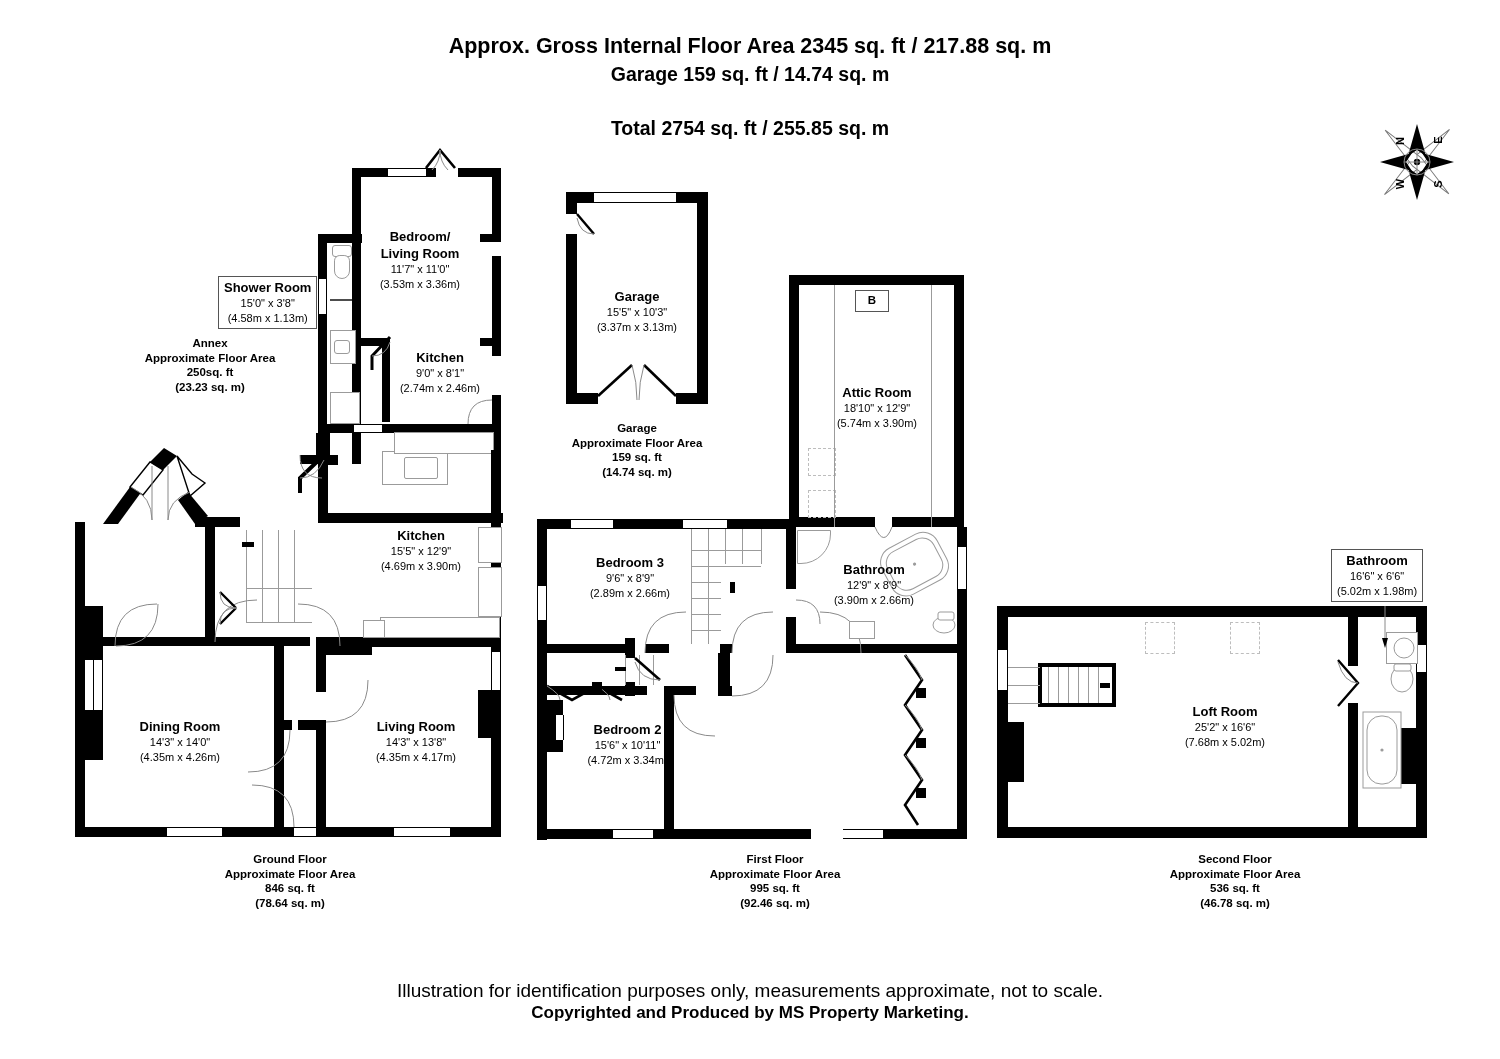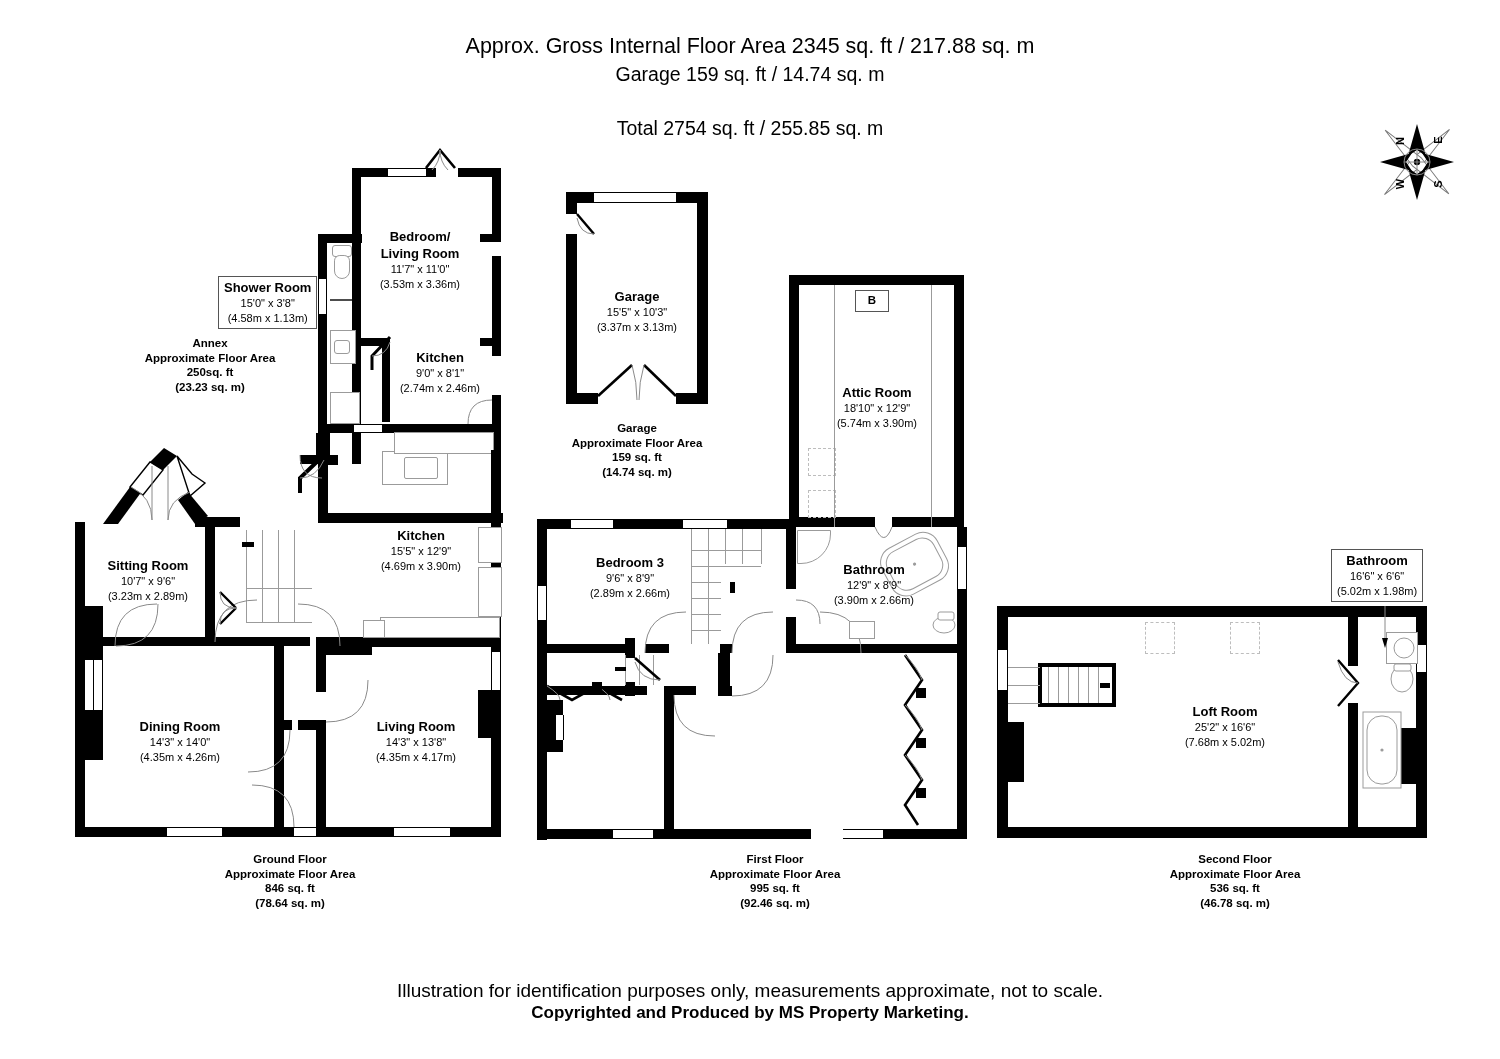--- a/index.html
+++ b/index.html
@@ -4,21 +4,21 @@
 <style>
   html,body{margin:0;padding:0;background:#ffffff;}
   body{
     width:1500px;height:1059px;position:relative;overflow:hidden;
     font-family:"Liberation Sans", sans-serif;
     color:#000000;
   }
   .stage{position:absolute;inset:0;}
 
   
-  .hdr{position:absolute;left:0;right:0;text-align:center;font-weight:normal;}
+  .hdr{position:absolute;left:0;right:0;text-align:center;font-weight:bold;}
   .hdr-l1{top:34px;font-size:21.5px;}
   .hdr-l2{top:63px;font-size:19.5px;}
   .hdr-l3{top:90px;font-size:19.5px;}
   .hdr-l4{top:117px;font-size:19.5px;}
 
   .foot{position:absolute;left:0;right:0;text-align:center;}
   .foot-l1{top:980px;font-size:19px;}
   .foot-l2{top:1003px;font-size:17px;font-weight:bold;}
 
   .fcap{position:absolute;text-align:center;font-size:11.5px;font-weight:bold;line-height:14.6px;width:260px;}
@@ -223,25 +223,20 @@
     <div class="rd">(2.74m x 2.46m)</div>
   </div>
 
   <div class="fcap" style="left:80px;top:336px;">
     <div>Annex</div>
     <div>Approximate Floor Area</div>
     <div>250sq. ft</div>
     <div>(23.23 sq. m)</div>
   </div>
 
-  <div class="rlabel" style="left:68px;top:557px;width:160px;">
-    <div class="rn">Sitting Room</div>
-    <div class="rd">10'7" x 9'6"</div>
-    <div class="rd">(3.23m x 2.89m)</div>
-  </div>
 
   <div class="rlabel" style="left:341px;top:527px;width:160px;">
     <div class="rn">Kitchen</div>
     <div class="rd">15'5" x 12'9"</div>
     <div class="rd">(4.69m x 3.90m)</div>
   </div>
 
   <div class="rlabel" style="left:95px;top:718px;width:170px;">
     <div class="rn">Dining Room</div>
     <div class="rd">14'3" x 14'0"</div>
@@ -415,20 +410,25 @@
       <div class="rd">9'6" x 8'9"</div>
       <div class="rd">(2.89m x 2.66m)</div>
     </div>
 
     <div class="rlabel" style="left:796px;top:561px;width:156px;">
       <div class="rn">Bathroom</div>
       <div class="rd">12'9" x 8'9"</div>
       <div class="rd">(3.90m x 2.66m)</div>
     </div>
 
+    <div class="rlabel" style="left:545px;top:721px;width:165px;">
+      <div class="rn">Bedroom 2</div>
+      <div class="rd">15'6" x 10'11"</div>
+      <div class="rd">(4.72m x 3.34m)</div>
+    </div>
 
 
     <div class="fcap" style="left:645px;top:852px;">
       <div>First Floor</div>
       <div>Approximate Floor Area</div>
       <div>995 sq. ft</div>
       <div>(92.46 sq. m)</div>
     </div>
   </div>
 

